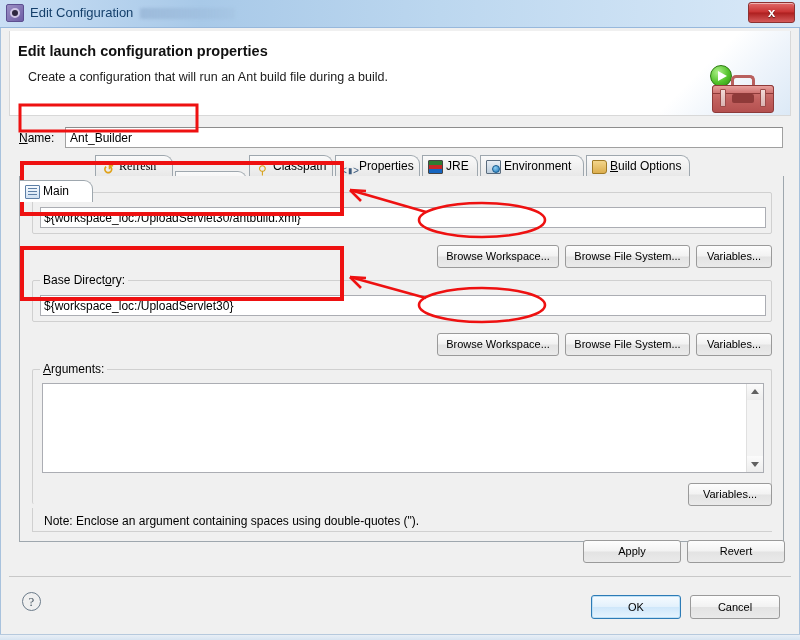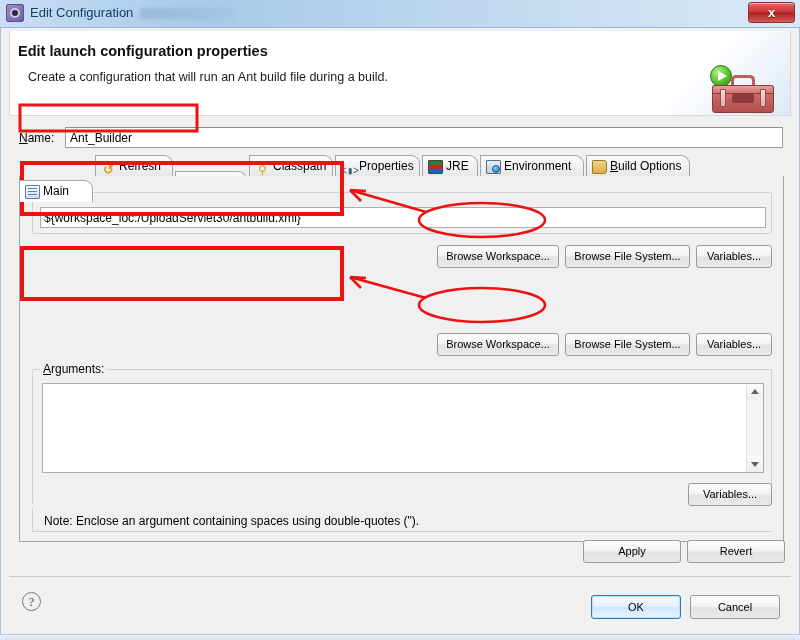--- a/index.html
+++ b/index.html
@@ -550,21 +550,21 @@
         <input class="name-input" value="Ant_Builder" style="">
       </div>
 
       <div class="tabstrip">
         <div class="tabstrip-base"></div>
 
         <div class="tab selected" style="left:0px; width:74px;">
           <span class="ticon ic-main"></span><span class="tlabel">Main</span>
         </div>
 
-        <div class="tab" style="left:76px; width:78px;">
+        <div class="tab" style="left:76px; width:78px;font-family:Liberation Serif, serif;">
           <span class="ticon ic-refresh">↺</span><span class="tlabel">Refresh</span>
         </div>
 
         <div class="tab" style="left:156px; width:72px;margin-top:16px;">
           <span class="ticon ic-targets">✦</span><span class="tlabel">Targets</span>
         </div>
 
         <div class="tab" style="left:230px; width:84px;">
           <span class="ticon ic-classpath">⚲</span><span class="tlabel">Classpath</span>
         </div>
@@ -589,20 +589,24 @@
       <div class="tabpage">
 
         <div class="group" style="left:12px; top:16px; width:740px; height:42px;">
           <div class="glabel">Buildfi<u>l</u>e:</div>
           <input class="txt" style="left: 7px; top: 14px; width: 726px; height: 21px;" value="${workspace_loc:/UploadServlet30/antbuild.xml}">
         </div>
         <div class="btn" style="left:417px; top:69px; width:122px; height:23px; line-height:21px;">Browse Workspace...</div>
         <div class="btn" style="left:545px; top:69px; width:125px; height:23px; line-height:21px;">Browse File System...</div>
         <div class="btn" style="left:676px; top:69px; width:76px; height:23px; line-height:21px;">Variables...</div>
 
+        <div class="group" style="left:12px; top:104px; width:740px; height:42px;">
+          <div class="glabel">Base Direct<u>o</u>ry:</div>
+          <input class="txt" style="left: 7px; top: 14px; width: 726px; height: 21px;" value="${workspace_loc:/UploadServlet30}">
+        </div>
         <div class="btn" style="left:417px; top:157px; width:122px; height:23px; line-height:21px;">Browse Workspace...</div>
         <div class="btn" style="left:545px; top:157px; width:125px; height:23px; line-height:21px;">Browse File System...</div>
         <div class="btn" style="left:676px; top:157px; width:76px; height:23px; line-height:21px;">Variables...</div>
 
         <div class="group" style="left:12px; top:193px; width:740px; height:135px; border-bottom:none;">
           <div class="glabel"><u>A</u>rguments:</div>
         </div>
         <div class="args-box" style="left:22px; top:207px; width:722px; height:90px;">
           <div class="scroll">
             <div class="arw up"></div>

